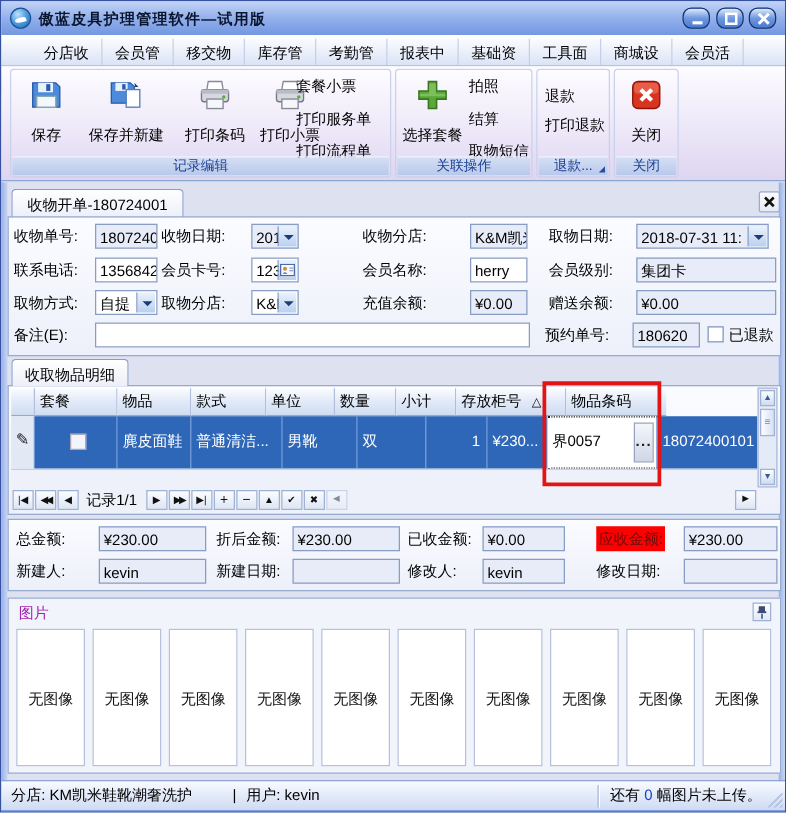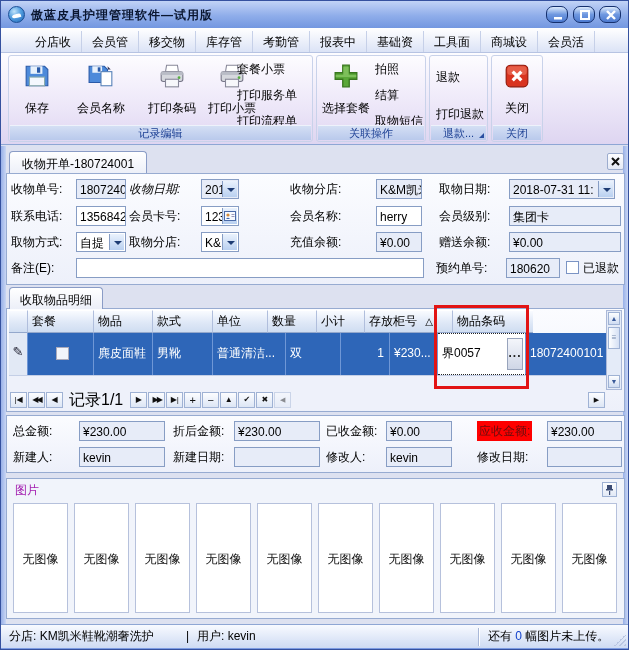--- a/index.html
+++ b/index.html
@@ -107,21 +107,21 @@
     background:linear-gradient(90deg,#fdfeff,#d5e0f4); border:1px solid #9fb2d4; color:#7287ab;
     text-align:center; line-height:20px; font-size:8px; }
   .vthumb::before { content:"\2261"; }
   .up::before { content:"\25B2"; } .dn::before { content:"\25BC"; }
   .lt::before { content:"\25C0"; } .rt::before { content:"\25B6"; }
 
   
   .navrow { left:8px; top:389px; width:597px; height:20px; background:#eef1fa; display:flex; align-items:center; }
   .nbtn { width:17px; height:16px; margin-left:1px; background:linear-gradient(#fcfdff,#dde6f5);
     border:1px solid #9fb2d4; font-size:8px; text-align:center; line-height:14px; color:#111; }
-  .nrec { padding:0 6px; font-size:16px; }
+  .nrec { padding:0 6px; font-size:12px; }
   .nb-first::before{content:"|\25C0";} .nb-pp::before{content:"\25C0\25C0";letter-spacing:-2px;} .nb-prev::before{content:"\25C0";}
   .nb-next::before{content:"\25B6";} .nb-np::before{content:"\25B6\25B6";letter-spacing:-2px;} .nb-last::before{content:"\25B6|";}
   .nb-plus::before{content:"+";font-size:11px;} .nb-minus::before{content:"\2212";font-size:11px;}
   .nb-up::before{content:"\25B2";} .nb-ok::before{content:"\2714";} .nb-x::before{content:"\2716";}
   .nb-dis { opacity:.45; }
   .hsb-right { position:absolute; right:1px; }
 
   
   .redbox { left:433px; top:304px; width:95px; height:84px; border:3px solid #e21414; z-index:5; pointer-events:none; }
 
@@ -198,21 +198,21 @@
         <span class="blabel">保存</span>
       </div>
       <div class="bigbtn" style="left:52px; width:80px;">
         <svg class="bicon" viewBox="0 0 24 24">
           <path d="M1 3 h14 l3 3 v12 h-17 z" fill="#4d8ada" stroke="#2a5aa8"></path>
           <rect x="4" y="3" width="9" height="6" fill="#e8f1fc"></rect>
             <rect x="9" y="4" width="2.5" height="4" fill="#2a5aa8"></rect>
           <rect x="12" y="8" width="10" height="13" fill="#fff" stroke="#5580b8"></rect>
           <path d="M18 3 l3 3 l-2.5 0 z" fill="#335"></path>
         </svg>
-        <span class="blabel">会员名称</span>
+        <span class="blabel">保存并新建</span>
       </div>
       <div class="bigbtn" style="left:194px; width:58px;">
         <svg class="bicon" viewBox="0 0 24 24">
           <path d="M7 2 h10 l1 6 h-12 z" fill="#fff" stroke="#889"></path>
           <rect x="2" y="8" width="20" height="9" rx="2" fill="#d6d8de" stroke="#778"></rect>
           <rect x="2" y="8" width="20" height="3" fill="#b9bcc6"></rect>
           <circle cx="18.5" cy="13.5" r="1.3" fill="#58b040"></circle>
           <rect x="6" y="15" width="12" height="7" fill="#f6f7fa" stroke="#889"></rect>
         </svg>
         <span class="blabel">打印小票</span>
@@ -242,21 +242,21 @@
         <span class="blabel">选择套餐</span>
       </div>
       <div class="rlink" style="left:58px; top:5px;">拍照</div>
       <div class="rlink" style="left:58px; top:31px;">结算</div>
       <div class="rlink" style="left:58px; top:57px;">取物短信</div>
       <div class="caption">关联操作</div>
     </div>
 
     <div class="rgroup" style="left:428px; width:59px;">
       <div class="rlink" style="left:6px; top:13px;">退款</div>
-      <div class="rlink" style="left:6px; top:50px;">打印退款</div>
+      <div class="rlink" style="left:6px; top:37px;font-family:Liberation Mono, monospace;">打印退款</div>
       <div class="caption">退款...</div>
       <div class="launcher"></div>
     </div>
 
     <div class="rgroup" style="left:490px; width:52px;">
       <div class="bigbtn" style="left:3px; width:44px;">
         <svg class="bicon" viewBox="0 0 24 24">
           <rect x="2" y="2" width="20" height="20" rx="4" fill="#d93420" stroke="#8e1608"></rect>
           <rect x="3" y="3" width="18" height="8" rx="3" fill="#ef7a64" opacity=".6"></rect>
           <path d="M8 8 L16 16 M16 8 L8 16" stroke="#fff" stroke-width="3"></path>
@@ -275,21 +275,21 @@
   <div class="abs docclose">
     <svg width="15" height="15">
         <path d="M4 4 L11 11 M11 4 L4 11" stroke="#111" stroke-width="2"></path>
       </svg>
   </div>
 
   <div class="abs panel form-panel"></div>
 
   <div class="abs lb" style="left:10px; top:178px;">收物单号:</div>
   <div class="abs fld ro" style="left:75px; top:178px; width:50px;">180724001</div>
-  <div class="abs lb" style="left:128px; top:178px;font-style:italic;">收物日期:</div>
+  <div class="abs lb" style="left:128px; top:178px;">收物日期:</div>
   <div class="abs fld ro combo" style="left:200px; top:178px; width:38px;">
     <span>2018</span>
     <span class="arw"></span>
   </div>
   <div class="abs lb" style="left:289px; top:178px;">收物分店:</div>
   <div class="abs fld ro" style="left:375px; top:178px; width:46px;">K&amp;M凯米鞋</div>
   <div class="abs lb" style="left:438px; top:178px;">取物日期:</div>
   <div class="abs fld ro combo" style="left:508px; top:178px; width:106px;">
     <span>2018-07-31 11:</span>
     <span class="arw"></span>
@@ -354,22 +354,22 @@
     </div>
     <div class="gh c9">物品条码</div>
   </div>
 
   <div class="grid-r">
     <div class="gc sel-c"></div>
     <div class="gc c1">
         <div class="chk gchk"></div>
       </div>
     <div class="gc c2">麂皮面鞋</div>
+    <div class="gc c4">普通清洁...</div>
     <div class="gc c3">男靴</div>
-    <div class="gc c4">普通清洁...</div>
     <div class="gc c5">双</div>
     <div class="gc c6 num">1</div>
     <div class="gc c7">¥230...</div>
     <div class="gc c8 editor-cell">
       <span>界0057</span>
       <span class="dots-btn"></span>
     </div>
     <div class="gc c9">18072400101</div>
   </div>
   <div class="abs grid-empty"></div>

